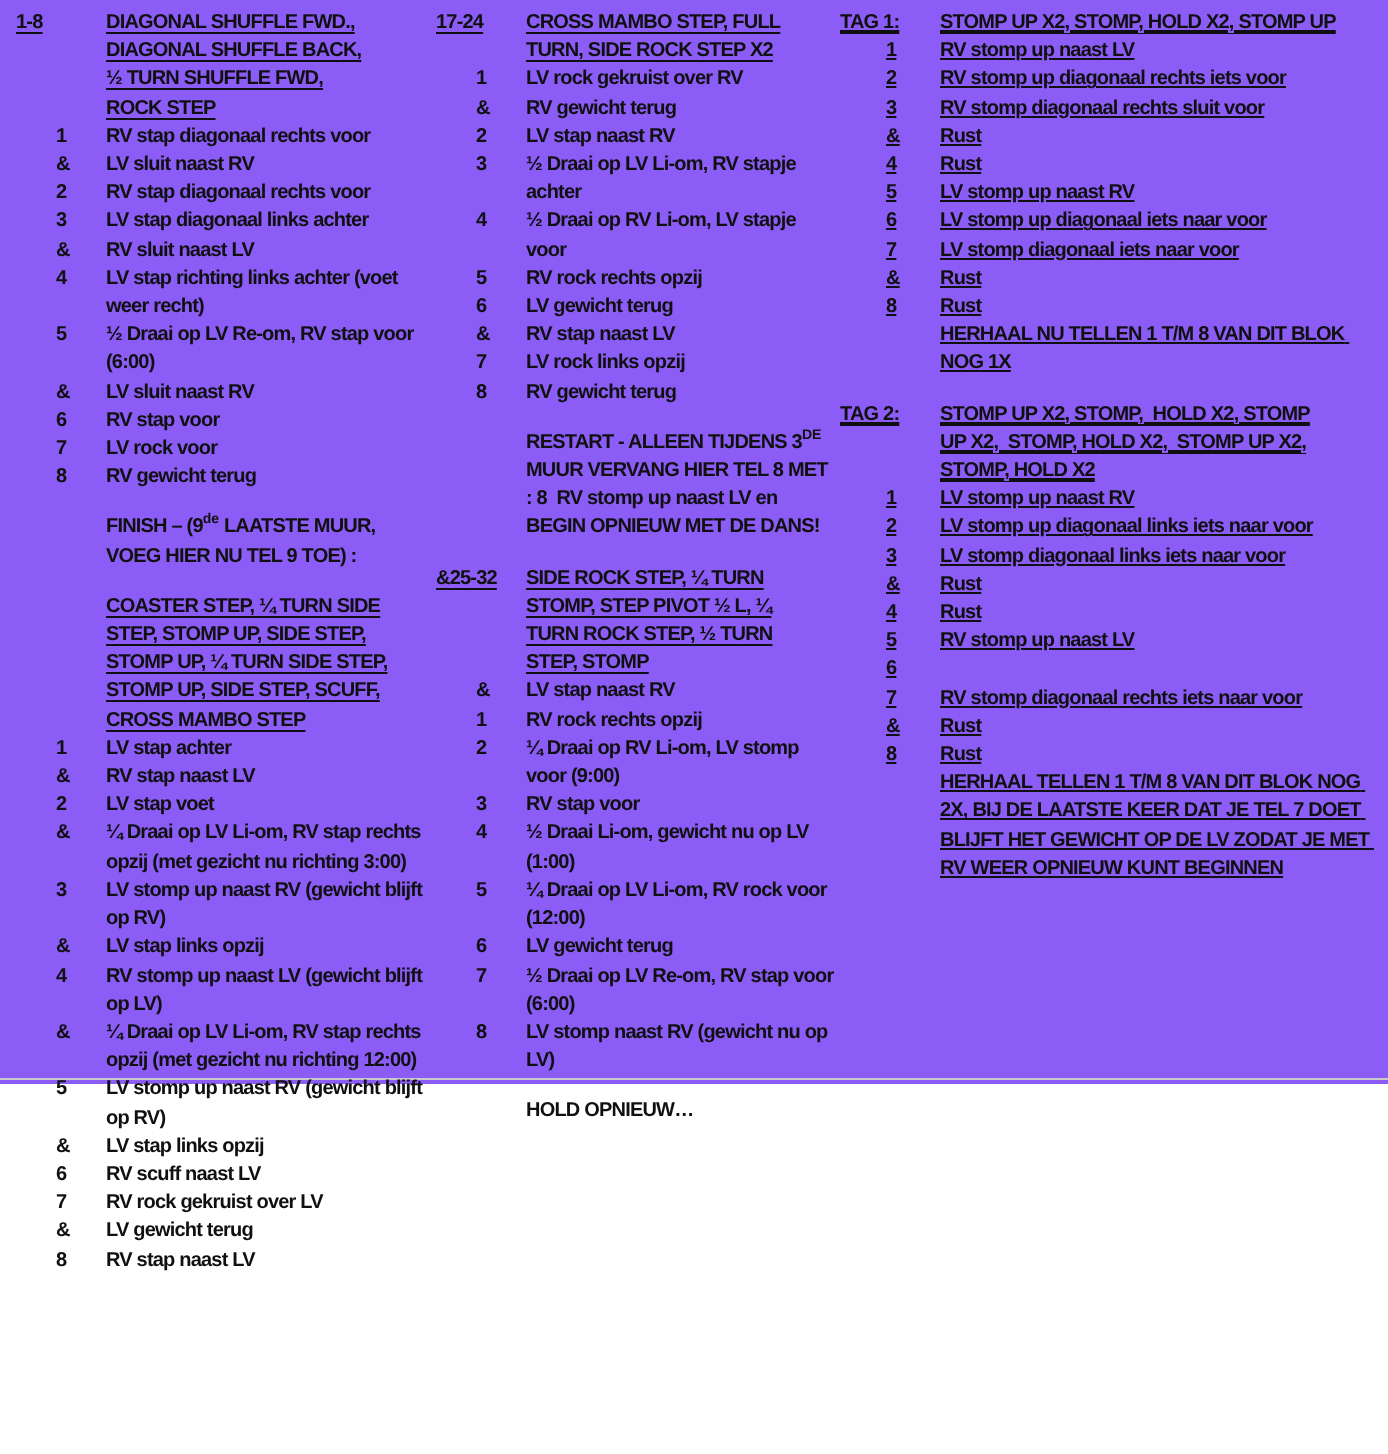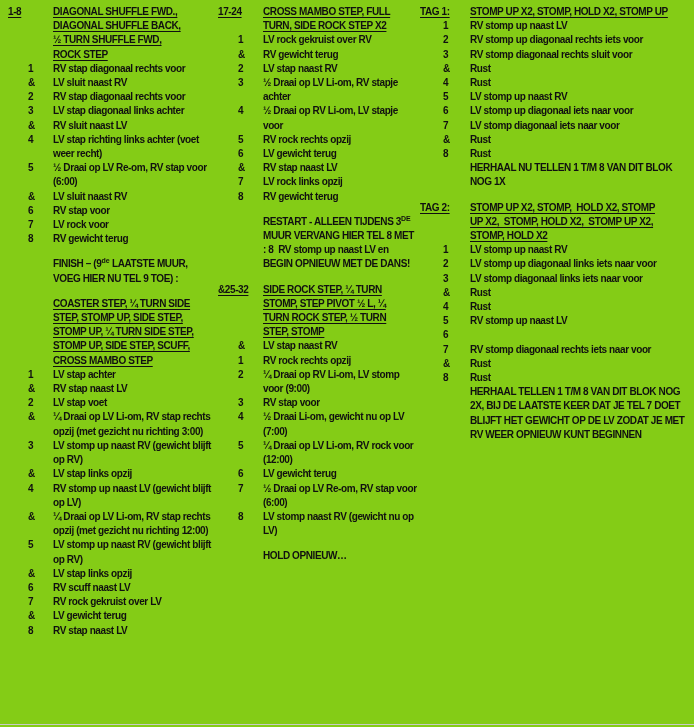--- a/index.html
+++ b/index.html
@@ -1,25 +1,25 @@
 <!DOCTYPE html>
 <html><head>
 <meta charset="utf-8">
 <style>
   html,body{margin:0;padding:0;}
   body{
     width:694px;height:727px;background:#ffffff;overflow:hidden;
     font-family:"Liberation Sans",sans-serif;font-weight:700;
     font-size:10px;letter-spacing:-0.4px;line-height:14.2px;color:#101010;
   }
-  #page{position:relative;width:694px;height:727px;background:#84cc16;}
+  #page{position:relative;width:694px;height:542px;background:#8b5cf6;}
   .col{position:absolute;top:5px;}
   .col-0{left:8px;width:208px;}
   .col-1{left:218px;width:200px;}
-  .col-2{left:420px;width:274px;}
+  .col-2{left:420px;width:274px;text-decoration:underline;}
   .block{display:grid;grid-template-columns:45px 1fr;}
   .col-2 .block{grid-template-columns:50px 1fr;}
   .block + .block{margin-top:11px;}
   .gutter{grid-column:1;}
   .count{grid-column:1;padding-left:20px;}
   .col-2 .count{padding-left:23px;}
   .txt{grid-column:2;white-space:pre-wrap;}
   .sec-id,.hline{text-decoration:underline;text-underline-offset:2px;text-decoration-thickness:1px;}
   .note-para{white-space:pre-wrap;}
   sup.seg{font-size:7px;line-height:0;letter-spacing:0;vertical-align:super;}
@@ -133,21 +133,21 @@
         <div class="txt"><div class="hline">SIDE ROCK STEP, ¼ TURN</div><div class="hline">STOMP, STEP PIVOT ½ L, ¼</div><div class="hline">TURN ROCK STEP, ½ TURN</div><div class="hline">STEP, STOMP</div></div>
         <div class="count">&amp;</div>
         <div class="txt">LV stap naast RV</div>
         <div class="count">1</div>
         <div class="txt">RV rock rechts opzij</div>
         <div class="count">2</div>
         <div class="txt">¼ Draai op RV Li-om, LV stomp voor (9:00)</div>
         <div class="count">3</div>
         <div class="txt">RV stap voor</div>
         <div class="count">4</div>
-        <div class="txt">½ Draai Li-om, gewicht nu op LV (7:00)</div>
+        <div class="txt">½ Draai Li-om, gewicht nu op LV (1:00)</div>
         <div class="count">5</div>
         <div class="txt">¼ Draai op LV Li-om, RV rock voor (12:00)</div>
         <div class="count">6</div>
         <div class="txt">LV gewicht terug</div>
         <div class="count">7</div>
         <div class="txt">½ Draai op LV Re-om, RV stap voor (6:00)</div>
         <div class="count">8</div>
         <div class="txt">LV stomp naast RV (gewicht nu op LV)</div>
       </div>
       <div class="block">

